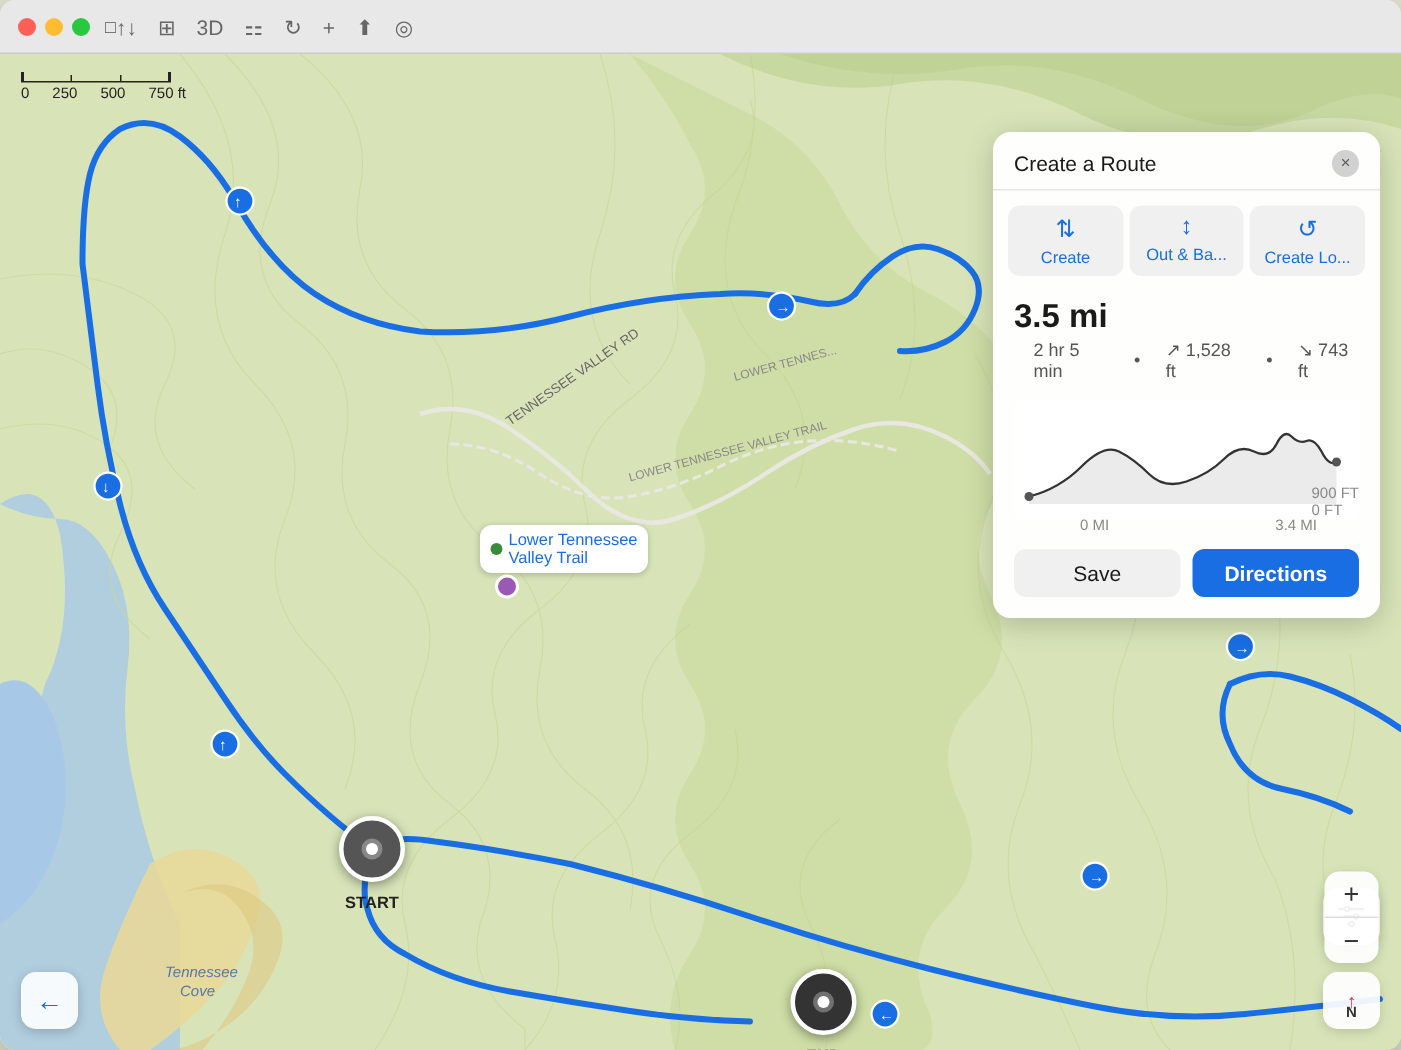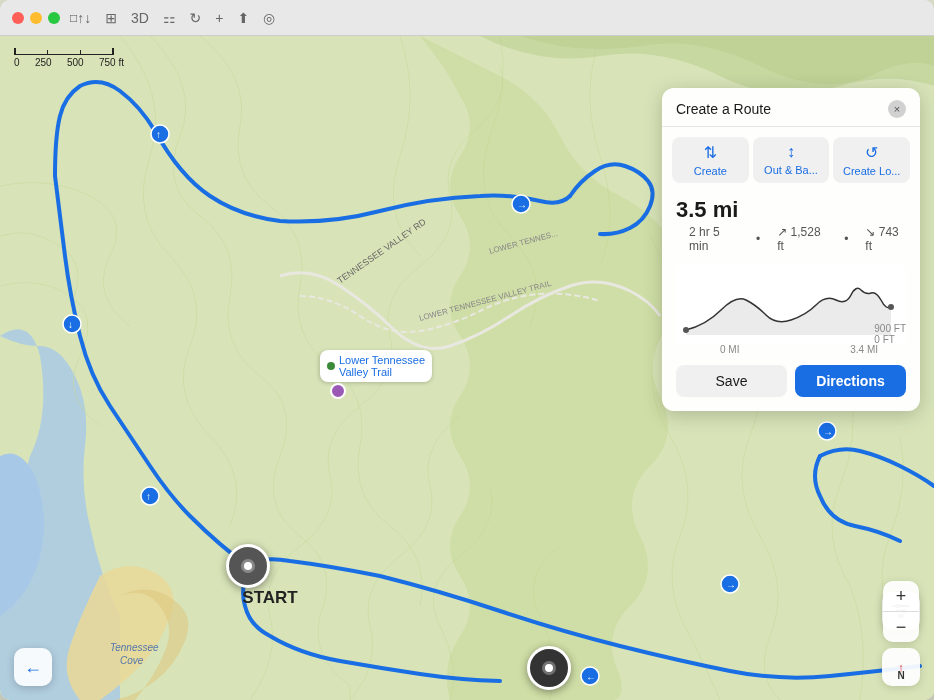--- a/index.html
+++ b/index.html
@@ -203,25 +203,24 @@
       border-radius: 50%;
       border: 3px solid white;
       background: #555;
       box-shadow: 0 2px 8px rgba(0,0,0,0.4);
       display: flex; align-items: center; justify-content: center;
     }
     .start-label {
       position: absolute;
       bottom: -20px;
       left: 50%; transform: translateX(-50%);
-      font-size: 17px;
+      font-size: 11px;
       font-weight: 700;
       color: #222;
       white-space: nowrap;
-      margin-left: 22px;
     }
     .end-marker {
       width: 44px; height: 44px;
       border-radius: 50%;
       border: 3px solid white;
       background: #333;
       box-shadow: 0 2px 8px rgba(0,0,0,0.4);
       display: flex; align-items: center; justify-content: center;
     }
     .end-label {

